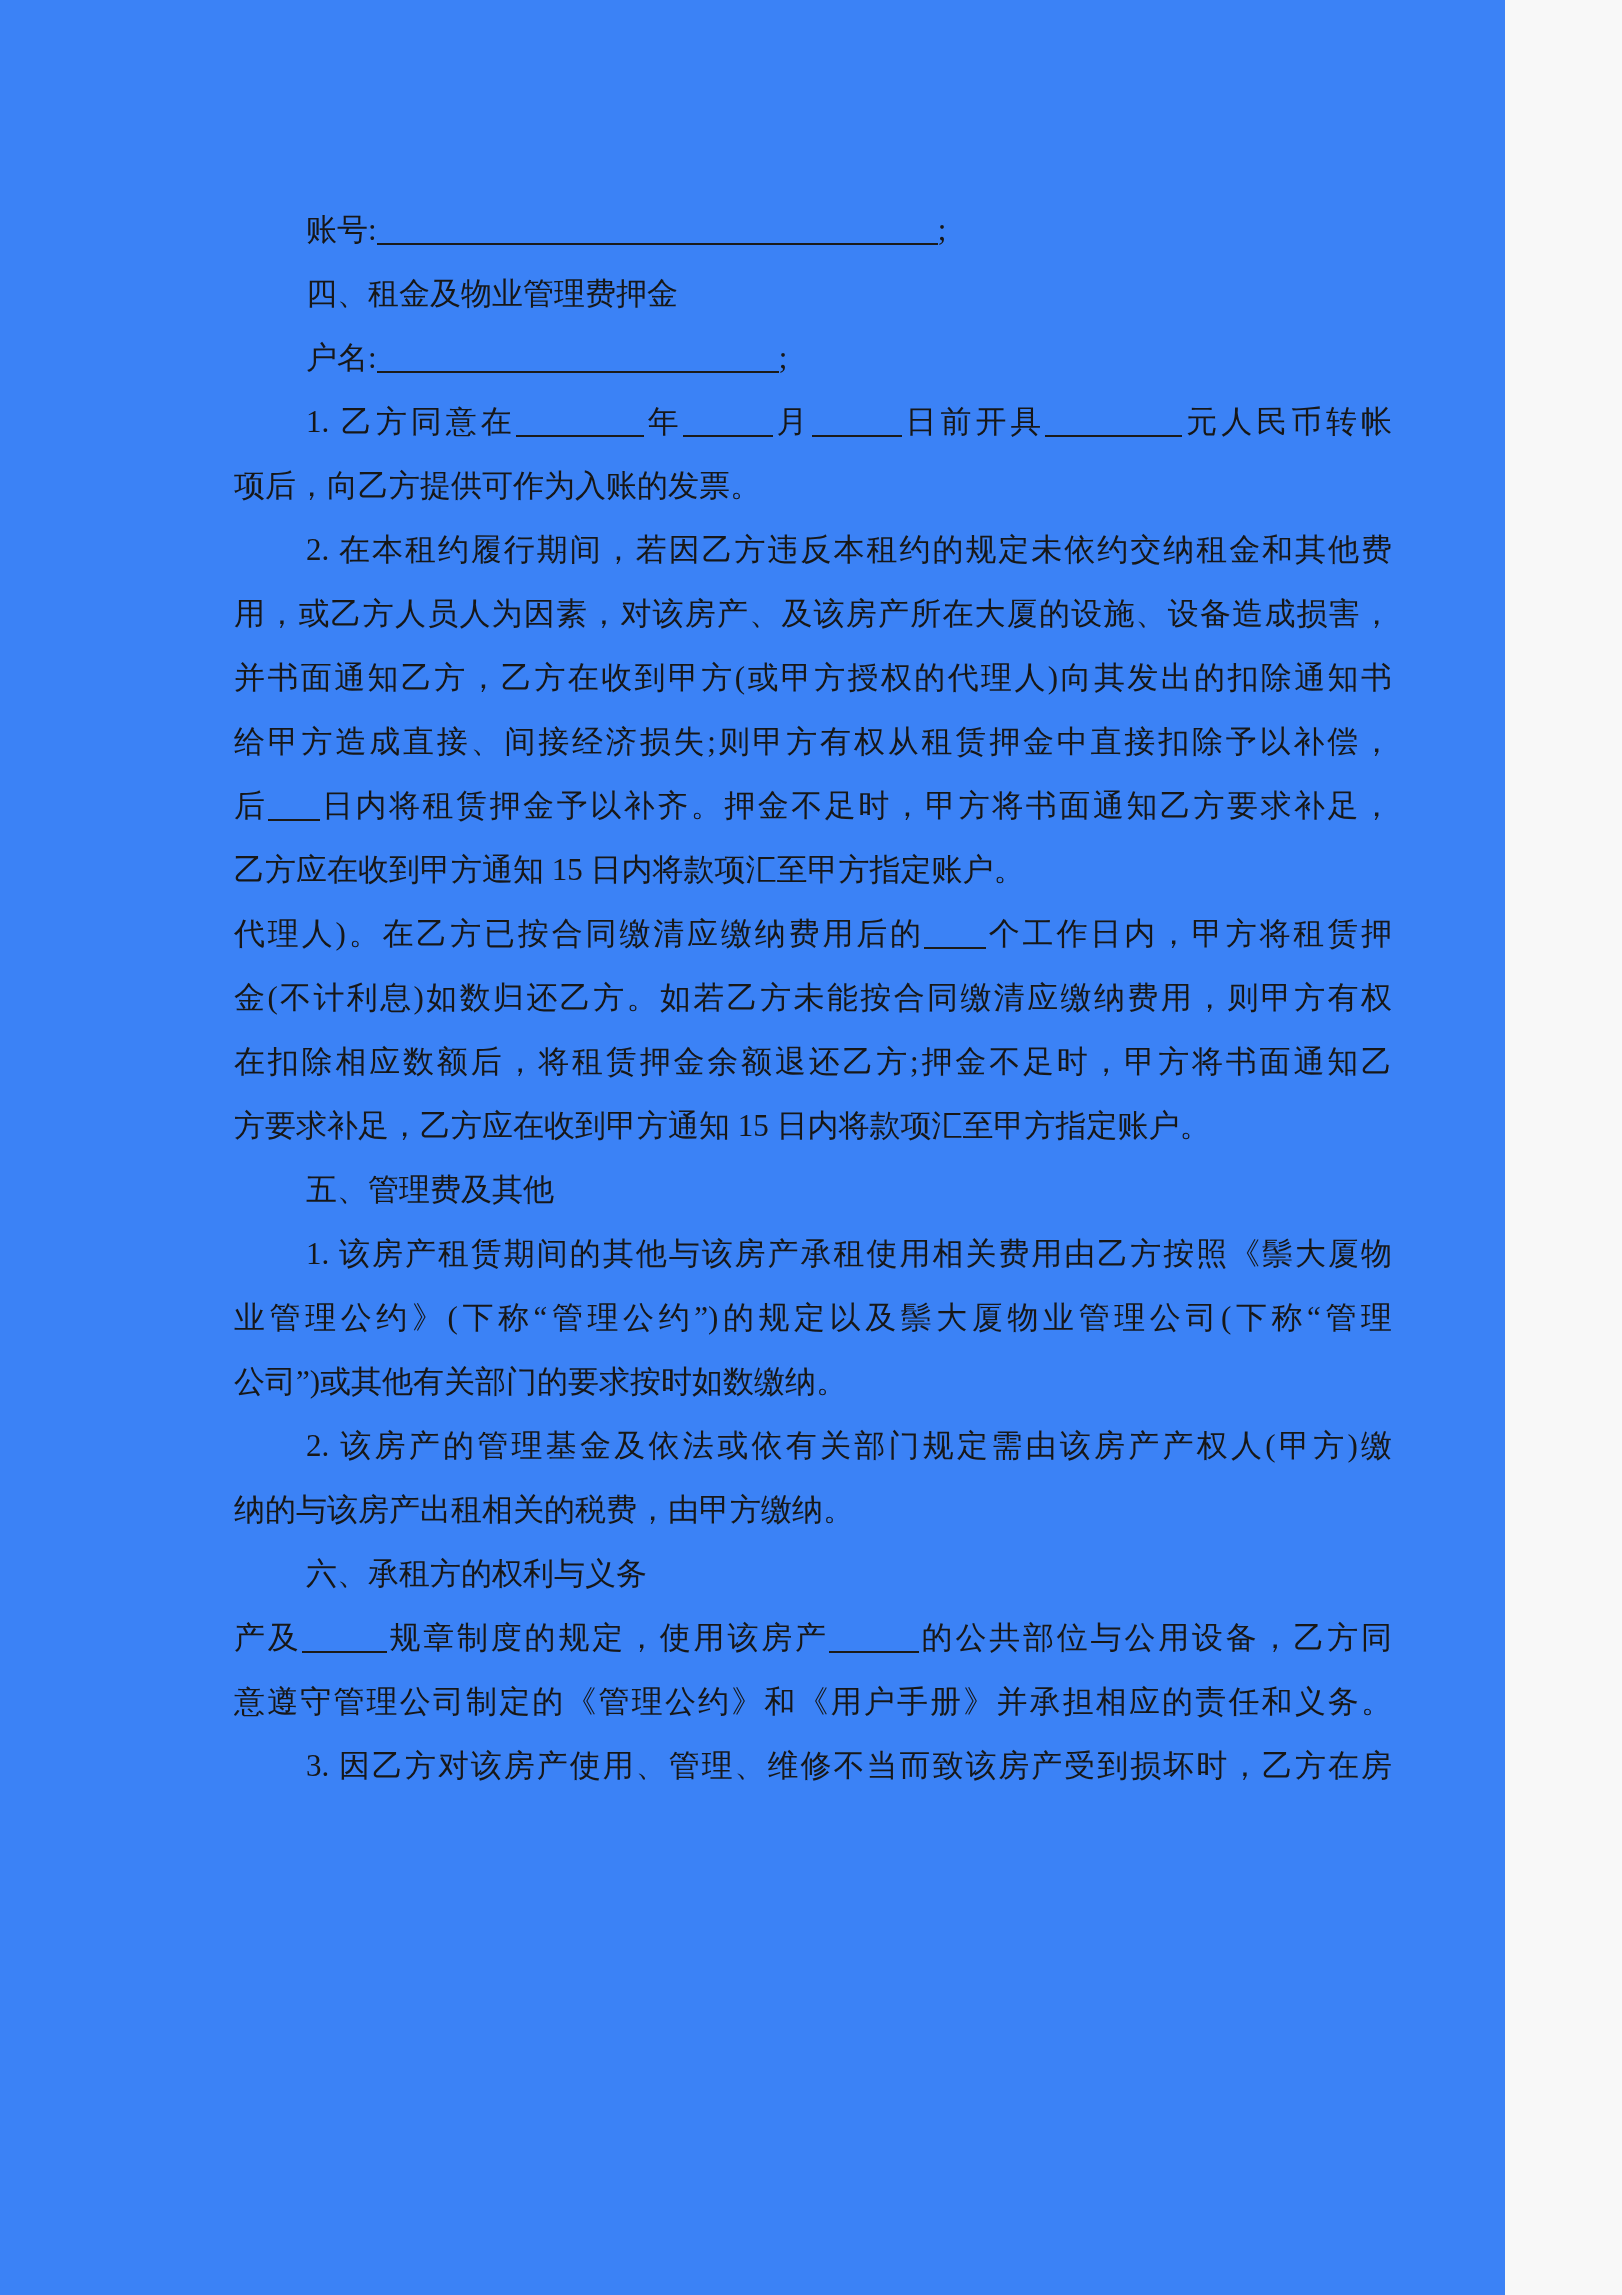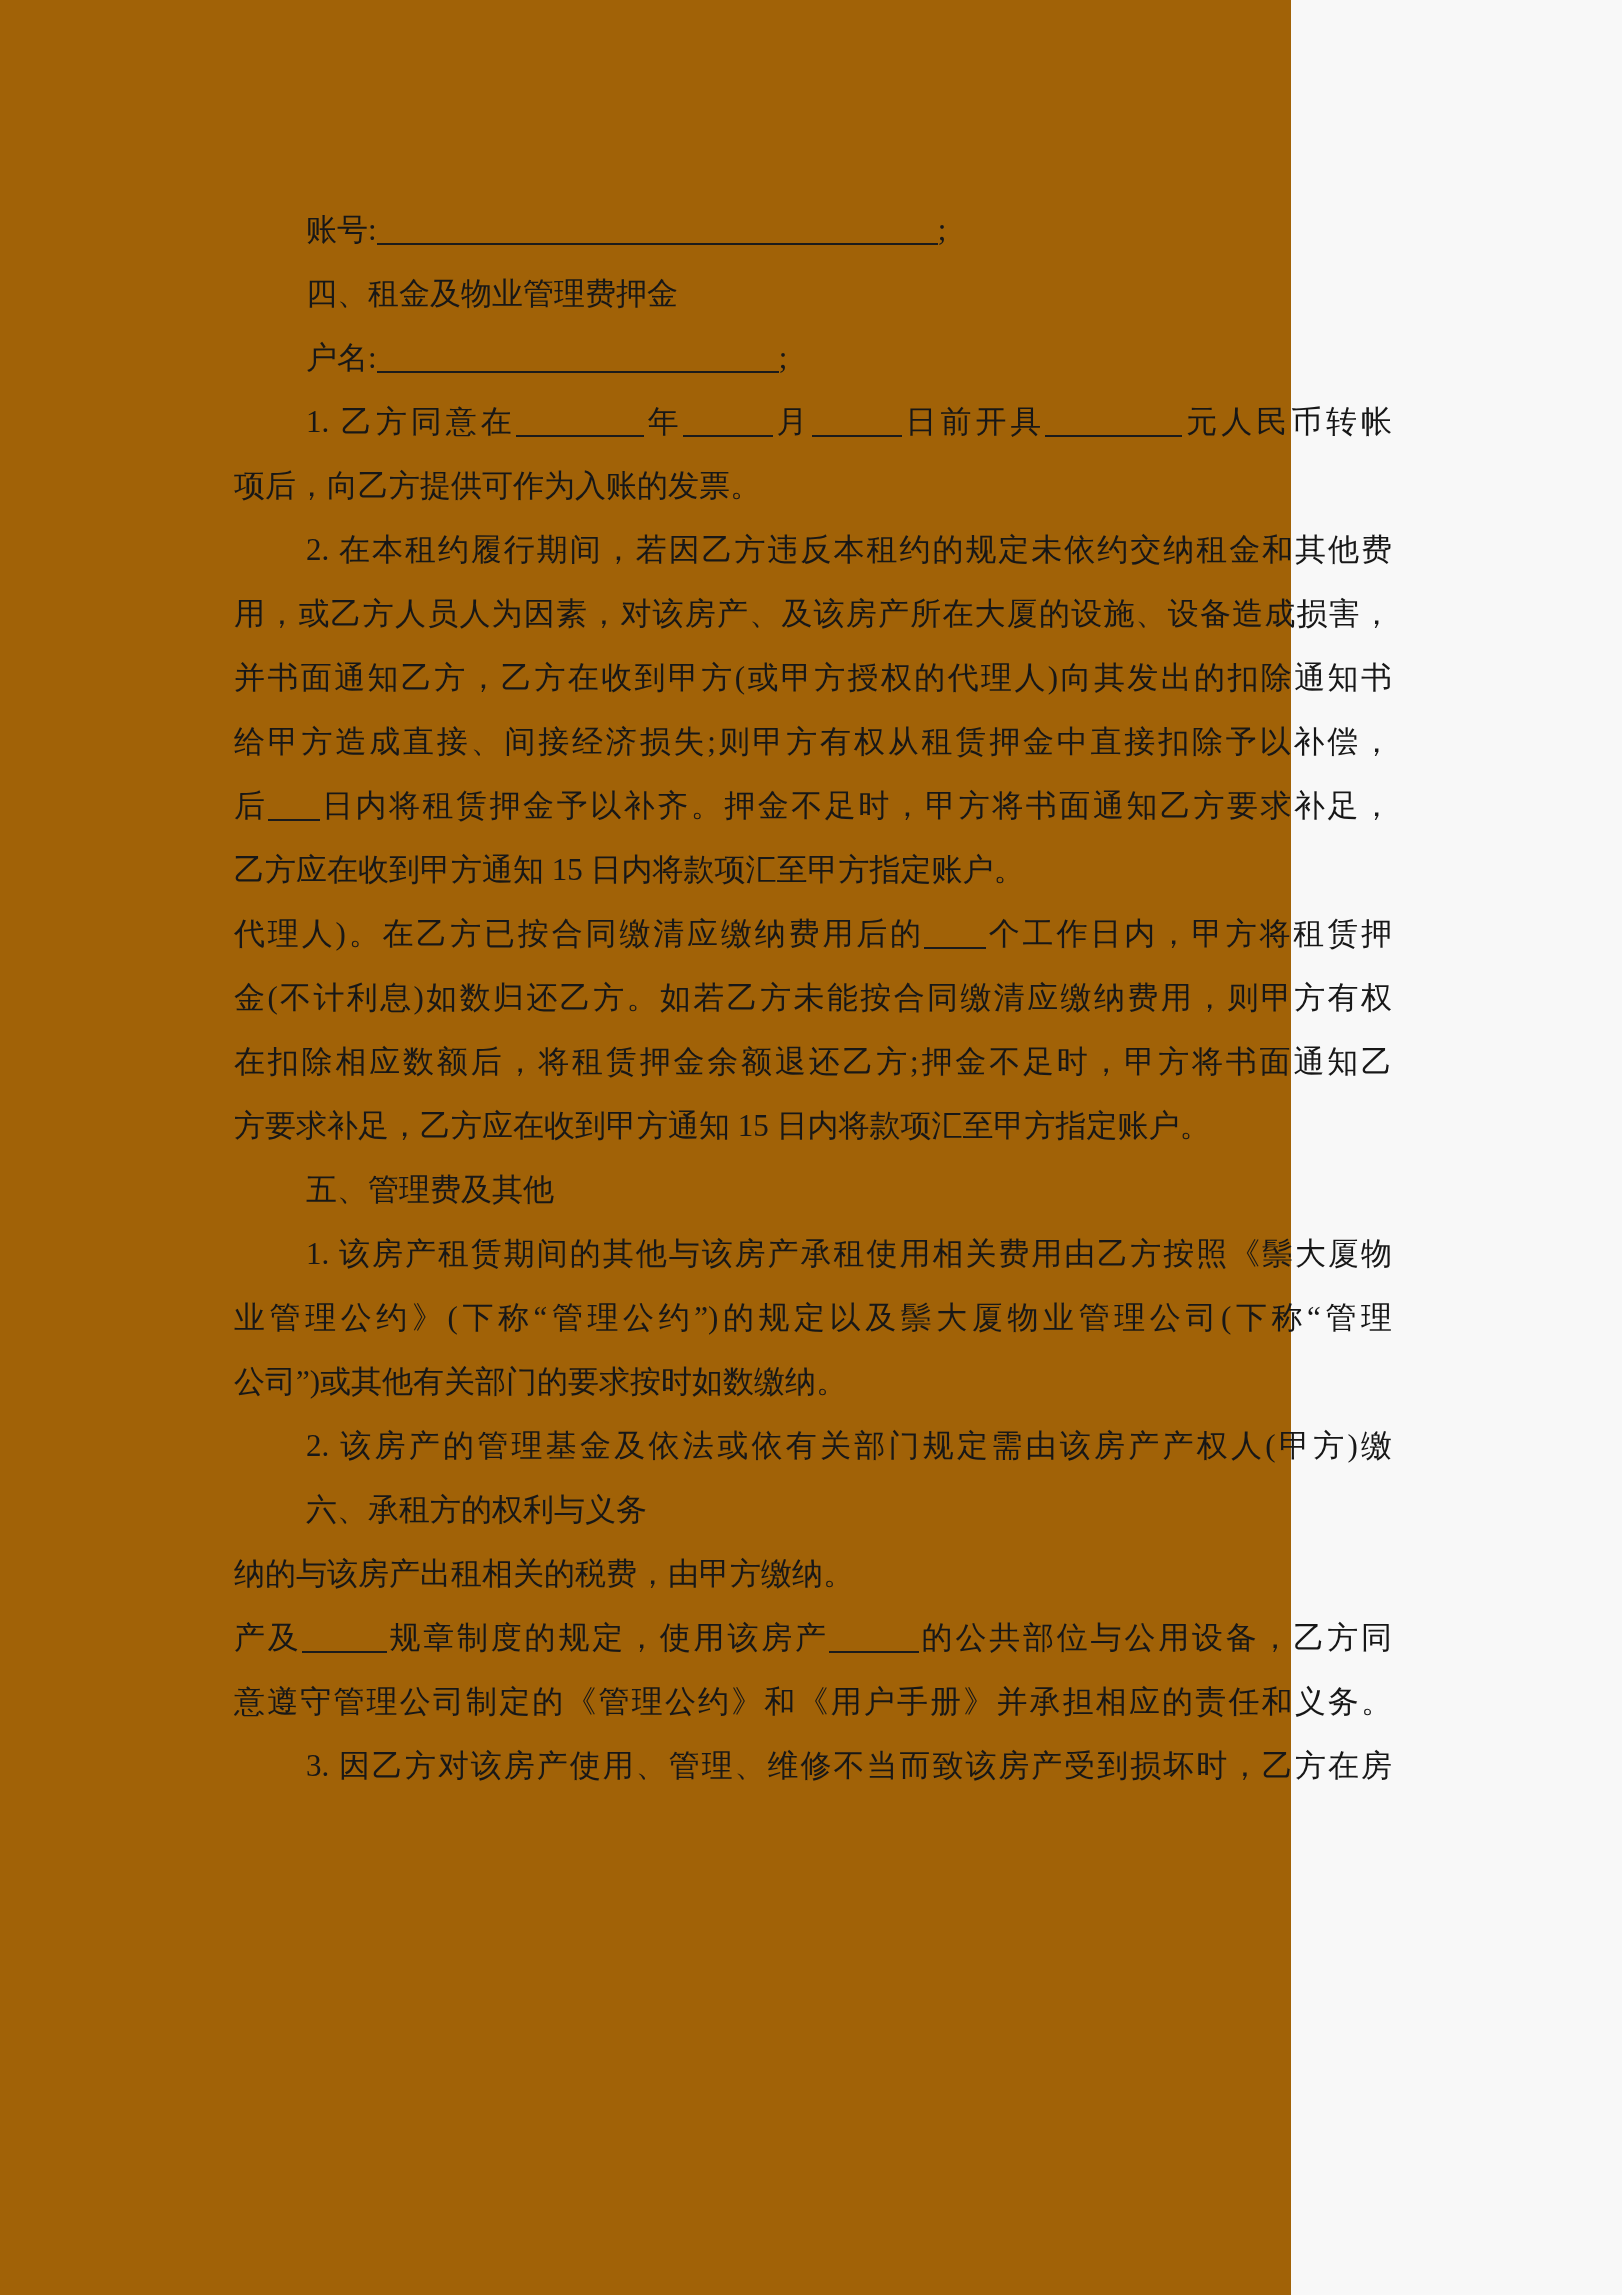--- a/index.html
+++ b/index.html
@@ -4,22 +4,22 @@
 <style>
   html, body { margin: 0; padding: 0; }
   body {
     width: 1623px; height: 2295px;
     background: #f8f8f8;
     overflow: hidden;
     font-family: "Liberation Serif", "DejaVu Serif", serif;
   }
   .page {
     position: absolute; left: 0; top: 0;
-    width: 1291px; height: 2295px;
-    background: #a16207;
+    width: 1505px; height: 2295px;
+    background: #3b82f6;
   }
   .doc {
     position: absolute; left: 234px; top: 198px;
     width: 1158px;
     font-size: 31px;
     color: #171717;
     letter-spacing: 0;
   }
   .ln {
     height: 64px;
@@ -69,23 +69,23 @@
     <div class="ln just">在扣除相应数额后，将租赁押金余额退还乙方;押金不足时，甲方将书面通知乙</div>
     <div class="ln">方要求补足，乙方应在收到甲方通知 15 日内将款项汇至甲方指定账户。</div>
 
     <div class="ln indent">五、管理费及其他</div>
 
     <div class="ln indent just">1. 该房产租赁期间的其他与该房产承租使用相关费用由乙方按照《鬃大厦物</div>
     <div class="ln just">业管理公约》(下称“管理公约”)的规定以及鬃大厦物业管理公司(下称“管理</div>
     <div class="ln">公司”)或其他有关部门的要求按时如数缴纳。</div>
 
     <div class="ln indent just">2. 该房产的管理基金及依法或依有关部门规定需由该房产产权人(甲方)缴</div>
+    <div class="ln">纳的与该房产出租相关的税费，由甲方缴纳。</div>
+
     <div class="ln indent">六、承租方的权利与义务</div>
-
-    <div class="ln">纳的与该房产出租相关的税费，由甲方缴纳。</div>
 
     <div class="ln just"><span>产及</span><span class="blank" style="width:85px"></span><span>规章制度的规定，使用该房产</span><span class="blank" style="width:90px"></span><span>的公共部位与公用设备，乙方同</span></div>
     <div class="ln just">意遵守管理公司制定的《管理公约》和《用户手册》并承担相应的责任和义务。</div>
 
 
     <div class="ln indent just">3. 因乙方对该房产使用、管理、维修不当而致该房产受到损坏时，乙方在房</div>
 
   </div>
 </div>
 

